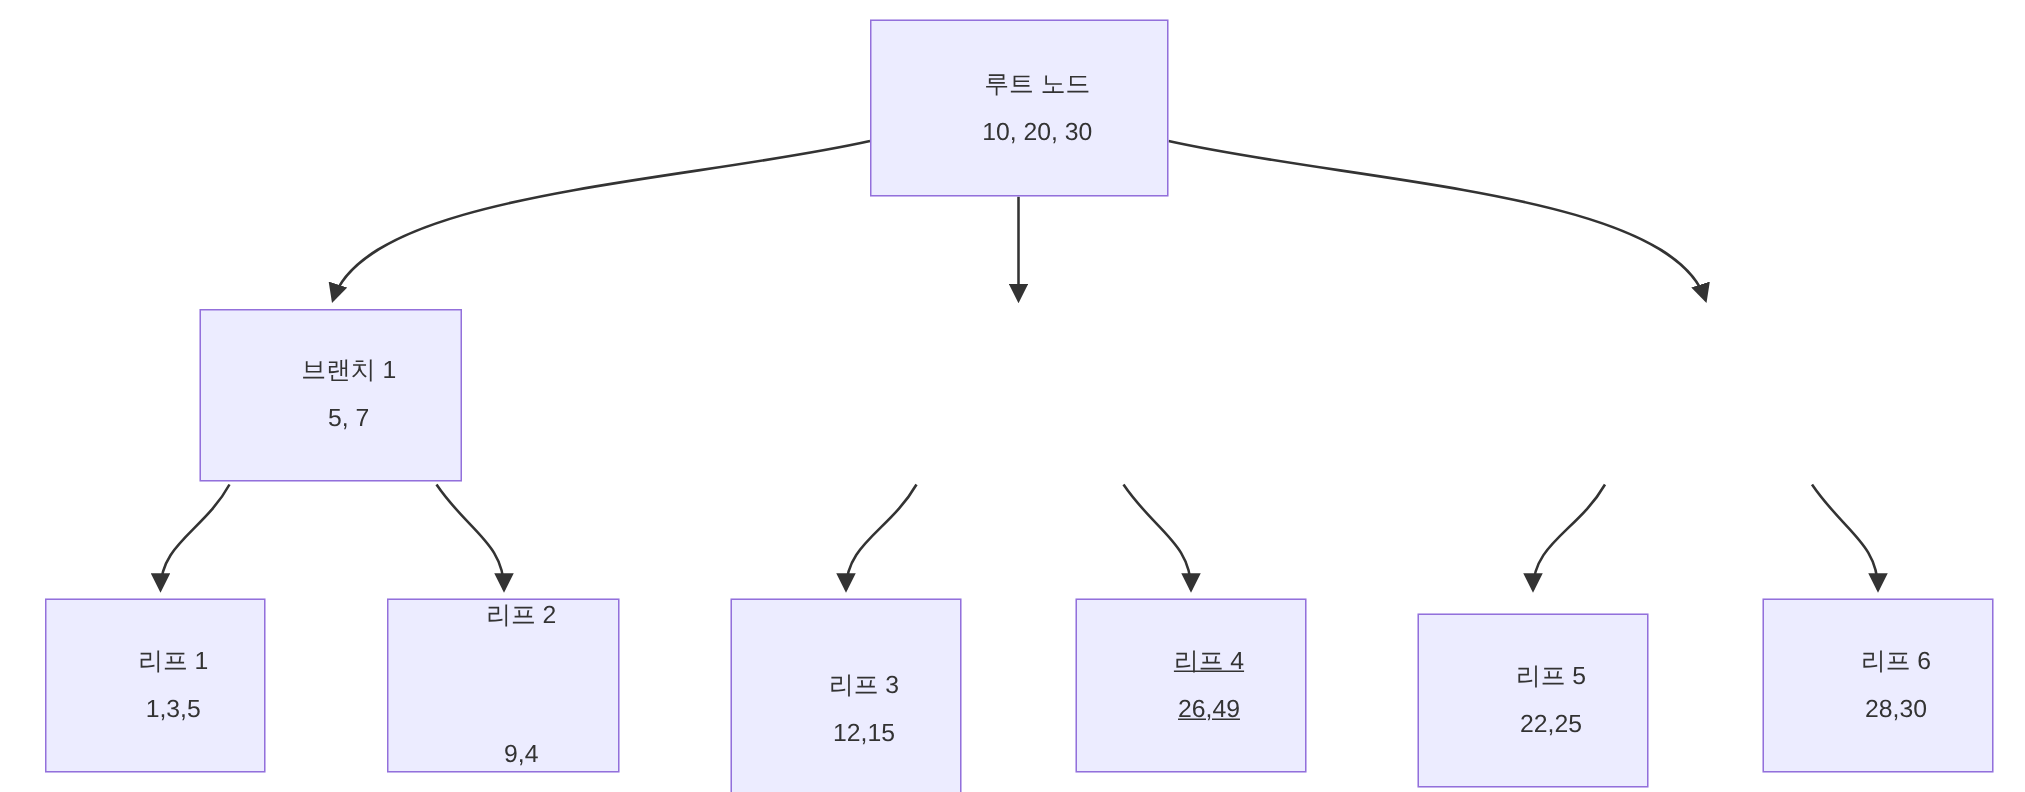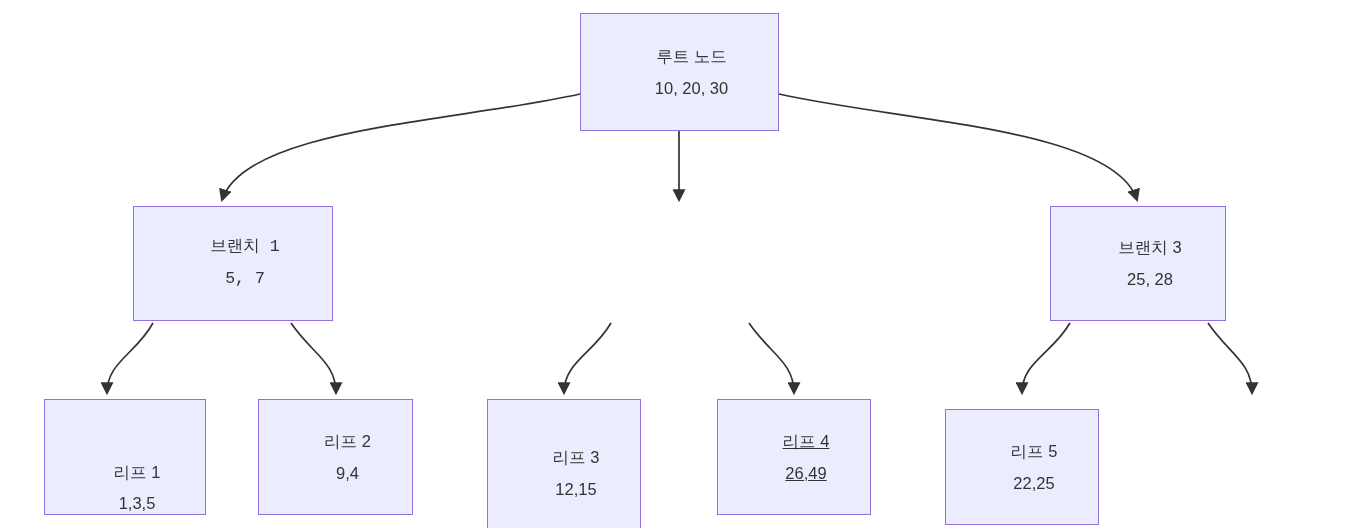--- a/index.html
+++ b/index.html
@@ -35,25 +35,25 @@
     justify-content:center;
     align-items:center;
     row-gap:11px;
     font-size:16.5px;
     line-height:1.25;
     text-align:center;
     padding-left:24px;
   }
   
   .n-root   {left:580px; top:13px;  width:199px; height:118px;}
-  .n-branch1{left:133px; top:206px; width:200px; height:115px;font-family:Liberation Mono, monospace;}
+  .n-branch1{left:133px; top:206px; width:175px; height:115px;}
   .n-branch2{left:591px; top:206px; width:176px; height:115px;}
   .n-branch3{left:1050px;top:206px; width:176px; height:115px;}
-  .n-leaf1  {left:44px;  top:399px; width:162px; height:116px;justify-content:flex-end;}
-  .n-leaf2  {left:258px; top:399px; width:155px; height:116px;}
+  .n-leaf1  {left:30px;  top:399px; width:147px; height:116px;}
+  .n-leaf2  {left:258px; top:399px; width:155px; height:116px;justify-content:space-between;}
   .n-leaf3  {left:487px; top:399px; width:154px; height:148px;}
   .n-leaf4  {left:717px; top:399px; width:154px; height:116px;text-decoration:underline;}
   .n-leaf5  {left:945px; top:409px; width:154px; height:116px;}
   .n-leaf6  {left:1175px;top:399px; width:154px; height:116px;}
 </style>
 </head>
 <body>
 
 <div class="canvas">
 
@@ -81,24 +81,20 @@
     <div>루트 노드</div>
     <div>10, 20, 30</div>
   </div>
 
   <div class="node n-branch1">
     <div>브랜치 1</div>
     <div>5, 7</div>
   </div>
 
 
-  <div class="node n-branch3">
-    <div>브랜치 3</div>
-    <div>25, 28</div>
-  </div>
 
   <div class="node n-leaf1">
     <div>리프 1</div>
     <div>1,3,5</div>
   </div>
 
   <div class="node n-leaf2">
     <div>리프 2</div>
     <div>9,4</div>
   </div>
@@ -111,14 +107,18 @@
   <div class="node n-leaf4">
     <div>리프 4</div>
     <div>26,49</div>
   </div>
 
   <div class="node n-leaf5">
     <div>리프 5</div>
     <div>22,25</div>
   </div>
 
+  <div class="node n-leaf6">
+    <div>리프 6</div>
+    <div>28,30</div>
+  </div>
 
 </div>
 
 </body></html>

